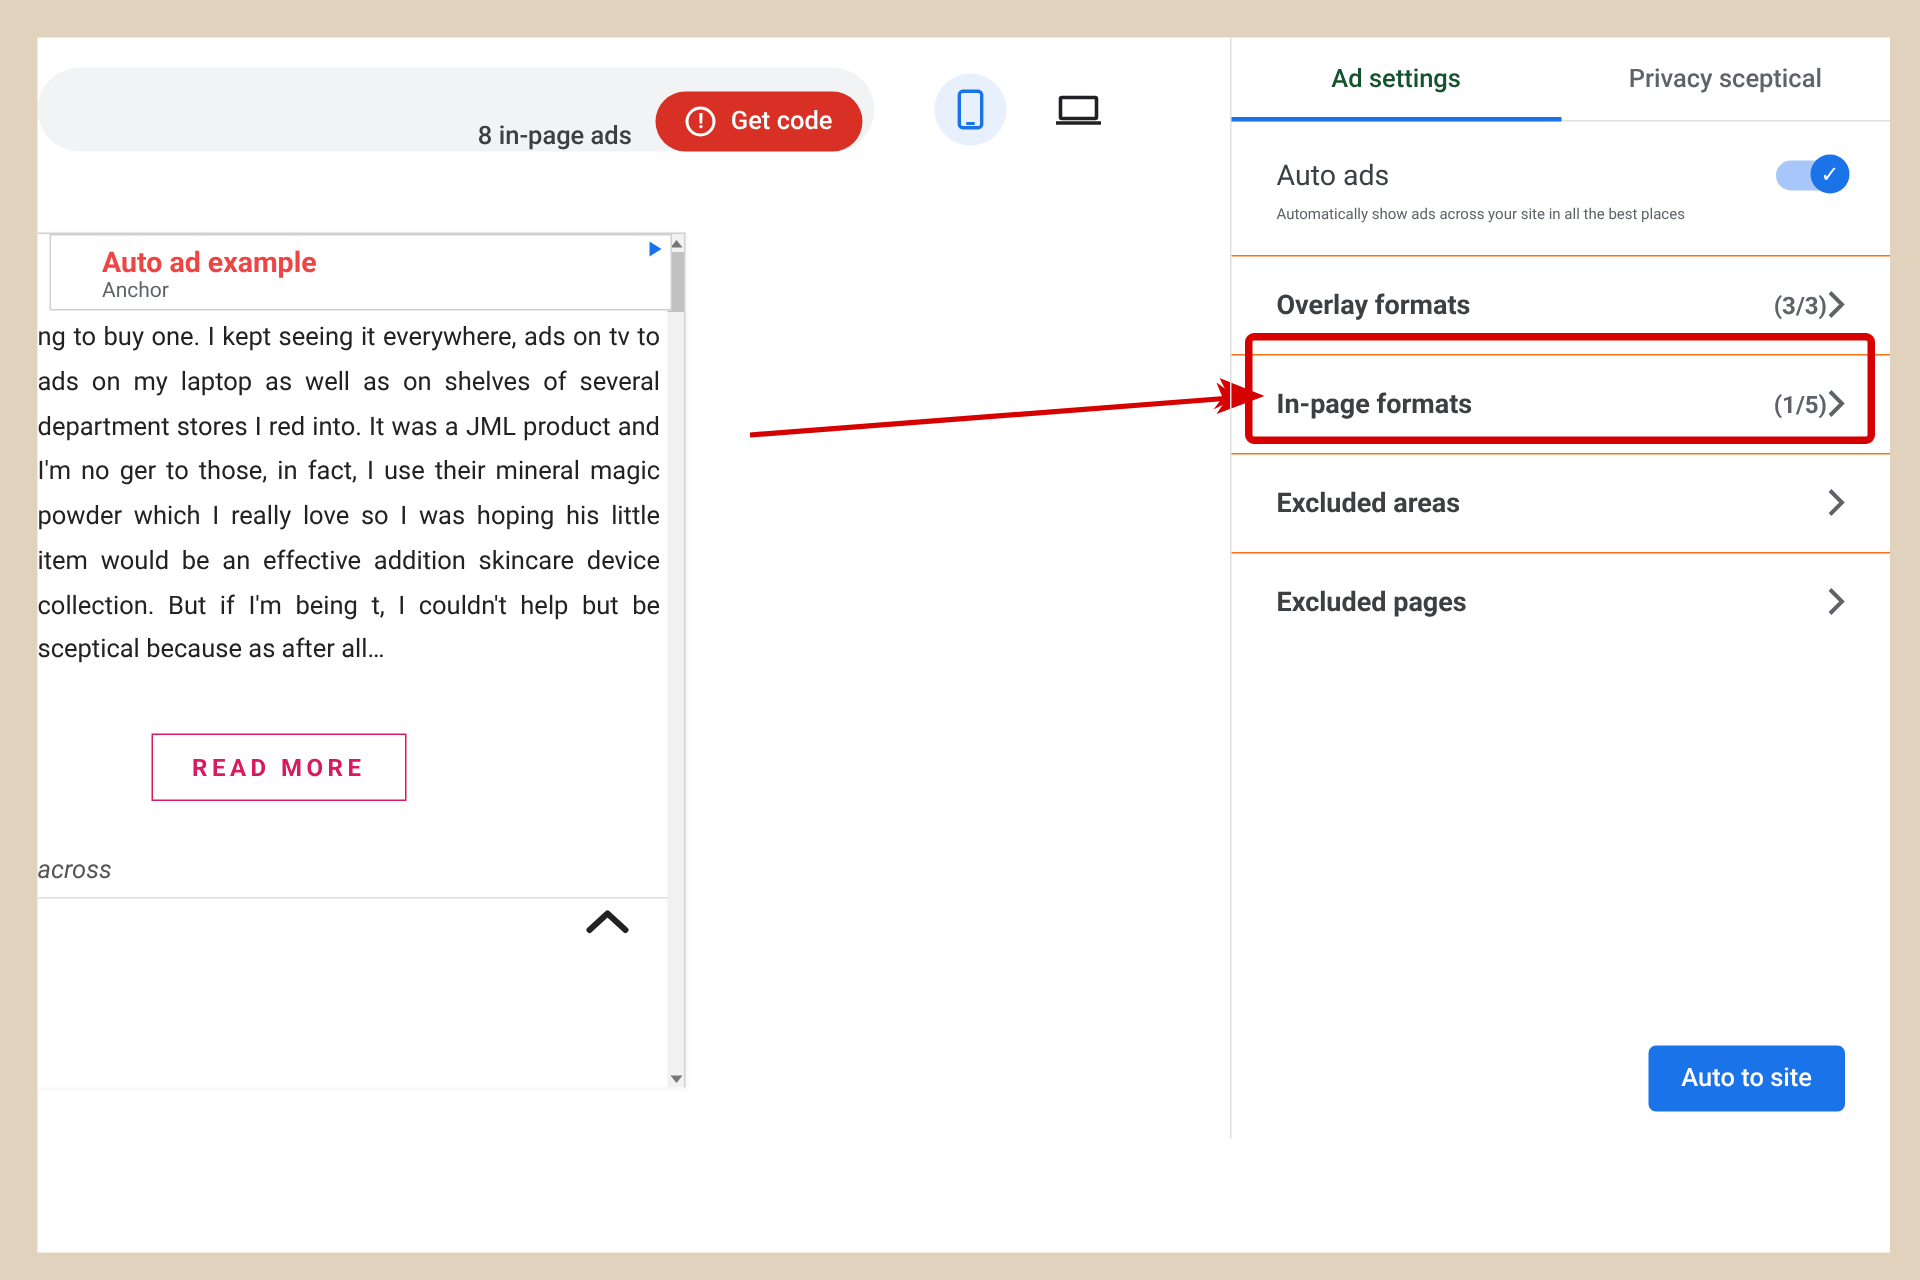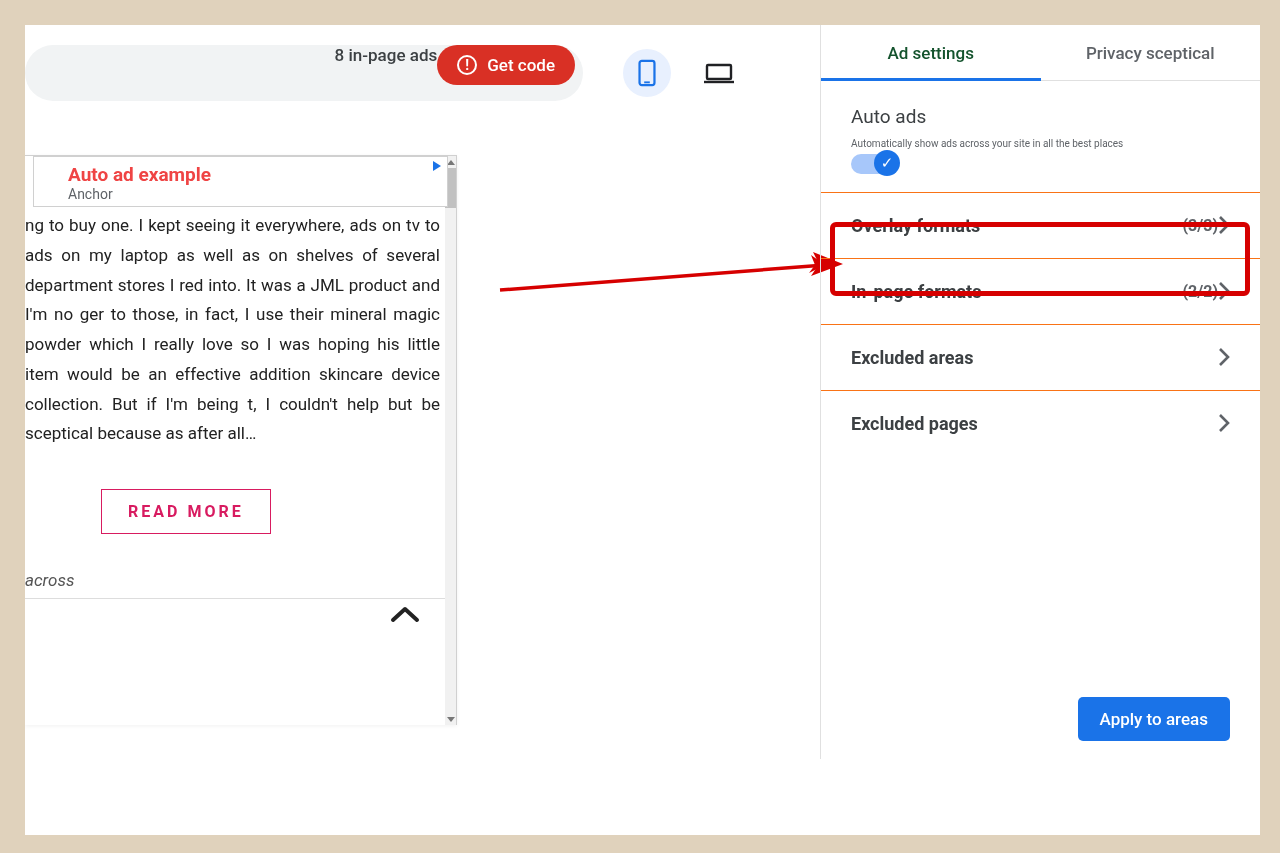--- a/index.html
+++ b/index.html
@@ -89,22 +89,23 @@
     align-items: center;
     gap: 20px;
     padding: 20px 0 0 0;
     margin-left: 0;
   }
   .toolbar-pill {
     background: #f1f3f4;
     border-radius: 30px;
     height: 56px;
     display: flex;
-    align-items: flex-start;
+    align-items: flex-end;
     padding: 0 8px 0 28px;
+    gap: 16px;
     width: 558px;
     justify-content: flex-end;
   }
   .inpage-count {
     color: #3c4043;
     font-size: 17px;
     font-weight: 500;
   }
   .getcode-btn {
     background: #d93025;
@@ -274,21 +275,20 @@
   .tab.active { color: #14532d; }
   .tab.active::after {
     content:'';
     position:absolute; bottom:-1px; left:0; right:0; height:3px; background:#1a73e8;
   }
   .auto-ads-row {
     padding: 24px 30px 18px 30px;
     display: flex;
     justify-content: space-between;
     align-items: flex-start;
-    flex-direction: column;
   }
   .auto-ads-title { font-size: 19px; color: #3c4043; margin-bottom: 8px; }
   .auto-ads-desc { font-size: 10px; color: #5f6368; line-height: 1.55; max-width: 290px; }
   .switch {
     width: 46px;
     height: 20px;
     background: #a7c7fa;
     border-radius: 12px;
     position: relative;
     cursor: pointer;
@@ -433,21 +433,21 @@
           <svg class="chev-right" width="12" height="20" viewBox="0 0 12 20">
               <polyline points="2,2 10,10 2,18" fill="none" stroke="#5f6368" stroke-width="2.6"></polyline>
             </svg>
         </span>
       </div>
       <div class="highlight-box" style="left:9px; top:197px; width:420px; height:74px;"></div>
 
       <div class="settings-item">
         <span class="settings-item-label">In-page formats</span>
         <span class="settings-item-right">
-          <span>(2/2)</span>
+          <span>(1/5)</span>
           <svg class="chev-right" width="12" height="20" viewBox="0 0 12 20">
               <polyline points="2,2 10,10 2,18" fill="none" stroke="#5f6368" stroke-width="2.6"></polyline>
             </svg>
         </span>
       </div>
 
       <div class="settings-item">
         <span class="settings-item-label">Excluded areas</span>
         <span class="settings-item-right">
           <svg class="chev-right" width="12" height="20" viewBox="0 0 12 20">
@@ -459,18 +459,18 @@
       <div class="settings-item">
         <span class="settings-item-label">Excluded pages</span>
         <span class="settings-item-right">
           <svg class="chev-right" width="12" height="20" viewBox="0 0 12 20">
               <polyline points="2,2 10,10 2,18" fill="none" stroke="#5f6368" stroke-width="2.6"></polyline>
             </svg>
         </span>
       </div>
 
       <div class="apply-row">
-        <div class="apply-btn">Apply to areas</div>
+        <div class="apply-btn">Auto to site</div>
       </div>
     </div>
   </div>
 
 </div>
 
 </body></html>

